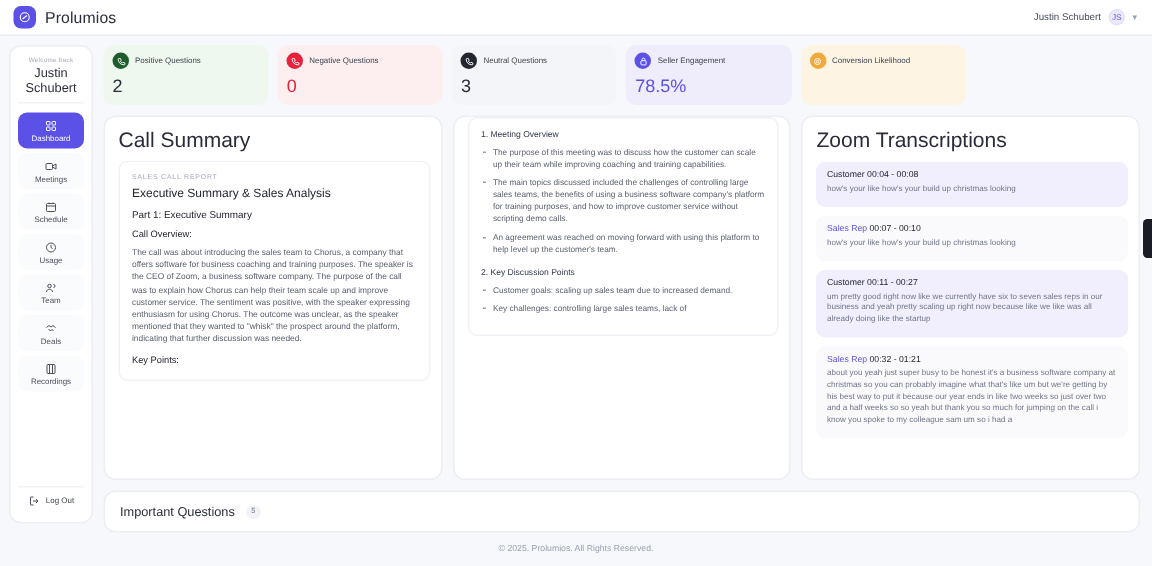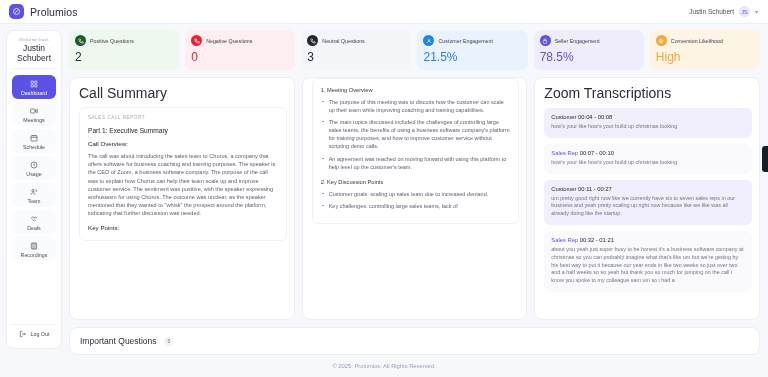--- a/index.html
+++ b/index.html
@@ -323,32 +323,20 @@
             <span class="stat-icon" style="background:#23252f;">
               <svg width="6" height="6" viewBox="0 0 24 24" fill="none" stroke="#ffffff" stroke-width="2.5">
                   <path d="M6 4 L9 4 L11 9 L9 11 a11 11 0 0 0 5 5 L16 14 L21 16 V19 a2 2 0 0 1-2 2 A17 17 0 0 1 3 6 a2 2 0 0 1 2-2 Z"></path>
                 </svg>
             </span>
             <span class="stat-title">Neutral Questions</span>
           </div>
           <div class="stat-value" style="color:#2a2d39;">3</div>
         </div>
 
-        <div class="stat" style="background:#eaf3fd;">
-          <div class="stat-head">
-            <span class="stat-icon" style="background:#1e87e6;">
-              <svg width="6" height="6" viewBox="0 0 24 24" fill="none" stroke="#ffffff" stroke-width="2.5">
-                  <circle cx="12" cy="9" r="3"></circle>
-                  <path d="M5 20 c0-4 3.5-6 7-6 s7 2 7 6"></path>
-                </svg>
-            </span>
-            <span class="stat-title">Customer Engagement</span>
-          </div>
-          <div class="stat-value" style="color:#2b7fd4;">21.5%</div>
-        </div>
 
         <div class="stat" style="background:#efecfc;">
           <div class="stat-head">
             <span class="stat-icon" style="background:#5b51e6;">
               <svg width="6" height="6" viewBox="0 0 24 24" fill="none" stroke="#ffffff" stroke-width="2.5">
                   <rect x="5" y="10" width="14" height="11" rx="2"></rect>
                   <path d="M8 10 V7 a4 4 0 0 1 8 0 V10"></path>
                 </svg>
             </span>
             <span class="stat-title">Seller Engagement</span>
@@ -359,34 +347,34 @@
         <div class="stat" style="background:#fdf4e4;">
           <div class="stat-head">
             <span class="stat-icon" style="background:#f0a93a;">
               <svg width="6" height="6" viewBox="0 0 24 24" fill="none" stroke="#ffffff" stroke-width="2.5">
                   <circle cx="12" cy="12" r="8"></circle>
                   <circle cx="12" cy="12" r="3"></circle>
                 </svg>
             </span>
             <span class="stat-title">Conversion Likelihood</span>
           </div>
-          <div class="stat-value" style="color:#f0a93a;">High</div>
         </div>
 
       </section>
 
       <section class="panels">
 
         <div class="panel">
           <div class="panel-head">
             <span class="panel-title">Call Summary</span>
           </div>
           <div class="panel-body">
             <div class="doc">
               <div class="doc-kicker">SALES CALL REPORT</div>
+              <div class="doc-h1">Executive Summary &amp; Sales Analysis</div>
               <div class="doc-h2">Part 1: Executive Summary</div>
               <div class="doc-h3">Call Overview:</div>
               <p class="doc-p">The call was about introducing the sales team to Chorus, a company that offers software for business coaching and training purposes. The speaker is the CEO of Zoom, a business software company. The purpose of the call was to explain how Chorus can help their team scale up and improve customer service. The sentiment was positive, with the speaker expressing enthusiasm for using Chorus. The outcome was unclear, as the speaker mentioned that they wanted to "whisk" the prospect around the platform, indicating that further discussion was needed.</p>
               <div class="doc-h3">Key Points:</div>
             </div>
           </div>
         </div>
 
         <div class="panel">
           <div class="panel-body">

